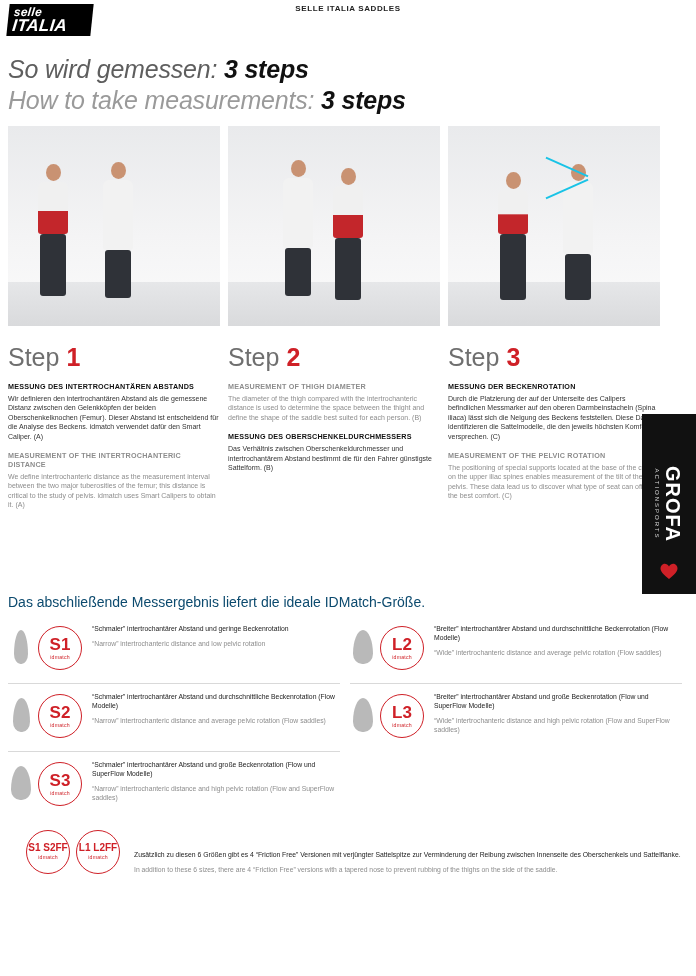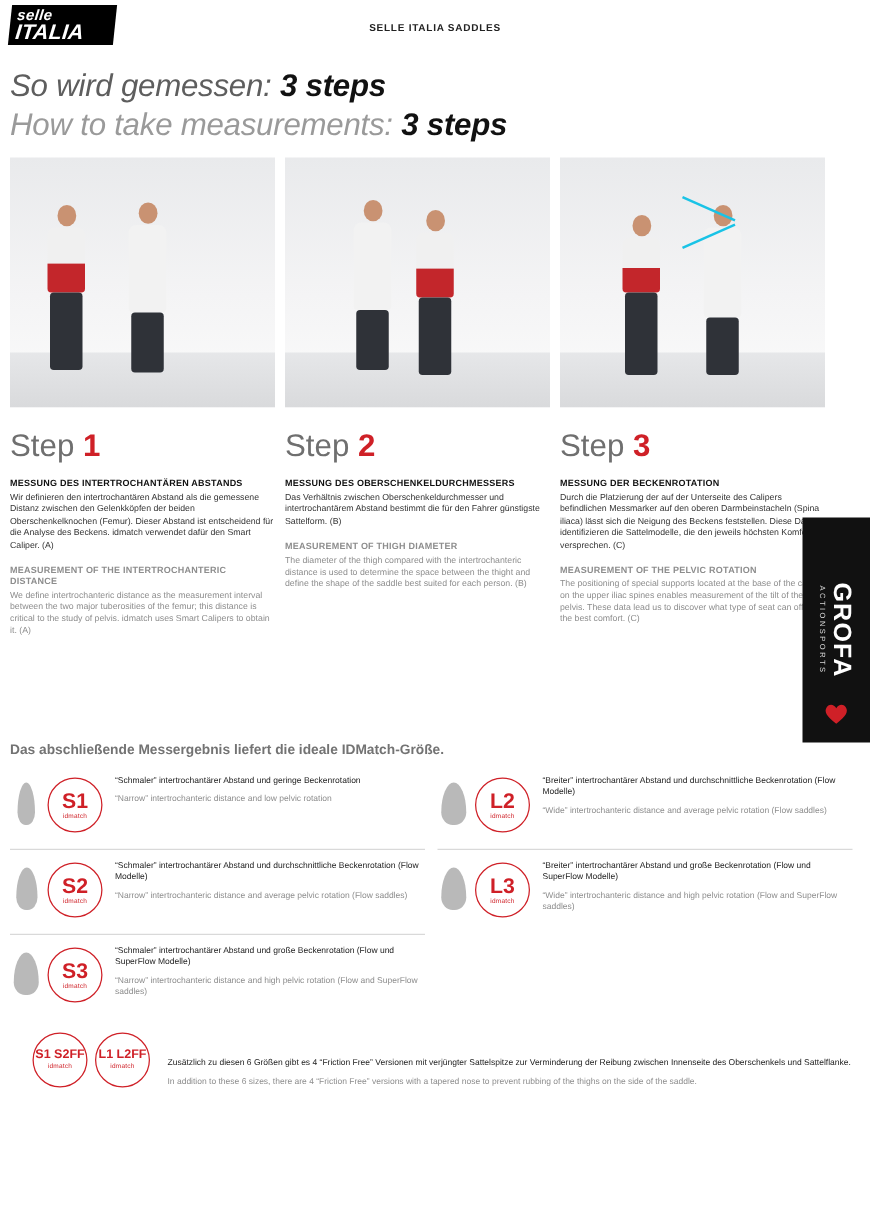--- a/index.html
+++ b/index.html
@@ -43,21 +43,21 @@
     font-size: 17px;
     font-style: italic;
     font-weight: bold;
     line-height: 16px;
     letter-spacing: .2px;
   }
   .header-title {
     position: absolute;
     left: 50%;
     transform: translateX(-50%);
-    top: 18px;
+    top: 4px;
     font-size: 8px;
     font-weight: bold;
     letter-spacing: .6px;
     color: #222;
   }
 
   
   .titles {
     padding: 10px 0 0 8px;
     font-style: italic;
@@ -167,23 +167,23 @@
     bottom:14px; left:50%; transform:translateX(-50%);
     width:20px;height:18px;
   }
 
   
   .result {
     padding: 0 8px;
     margin-top: 74px;
   }
   .res-de {
-    font-size: 11px;
-    font-weight: bold;
-    color:#737373;
+    font-size: 14px;
+    font-weight: normal;
+    color:#0c4a6e;
     margin-bottom: 6px;
   }
   .res-en {
     font-size: 12.5px;
     color:#9a9a9a;
     margin-bottom: 8px;
   }
 
   
   .sizes {
@@ -335,27 +335,27 @@
     <div class="blk muted">
       <h4>MEASUREMENT OF THE INTERTROCHANTERIC DISTANCE</h4>
       <p>We define intertrochanteric distance as the measurement interval between the two major tuberosities of the femur; this distance is critical to the study of pelvis. idmatch uses Smart Calipers to obtain it. (A)</p>
     </div>
   </div>
 
   <div class="step-col">
     <div class="step-head">
       <span>Step </span><span class="num">2</span>
     </div>
+    <div class="blk muted">
+      <h4>MEASUREMENT OF THIGH DIAMETER</h4>
+      <p>The diameter of the thigh compared with the intertrochanteric distance is used to determine the space between the thight and define the shape of the saddle best suited for each person. (B)</p>
+    </div>
     <div class="blk">
       <h4>MESSUNG DES OBERSCHENKELDURCHMESSERS</h4>
       <p>Das Verhältnis zwischen Oberschenkeldurchmesser und intertrochantärem Abstand bestimmt die für den Fahrer günstigste Sattelform. (B)</p>
-    </div>
-    <div class="blk muted">
-      <h4>MEASUREMENT OF THIGH DIAMETER</h4>
-      <p>The diameter of the thigh compared with the intertrochanteric distance is used to determine the space between the thight and define the shape of the saddle best suited for each person. (B)</p>
     </div>
   </div>
 
   <div class="step-col">
     <div class="step-head">
       <span>Step </span><span class="num">3</span>
     </div>
     <div class="blk">
       <h4>MESSUNG DER BECKENROTATION</h4>
       <p>Durch die Platzierung der auf der Unterseite des Calipers befindlichen Messmarker auf den oberen Darmbeinstacheln (Spina iliaca) lässt sich die Neigung des Beckens feststellen. Diese Daten identifizieren die Sattelmodelle, die den jeweils höchsten Komfort versprechen. (C)</p>

